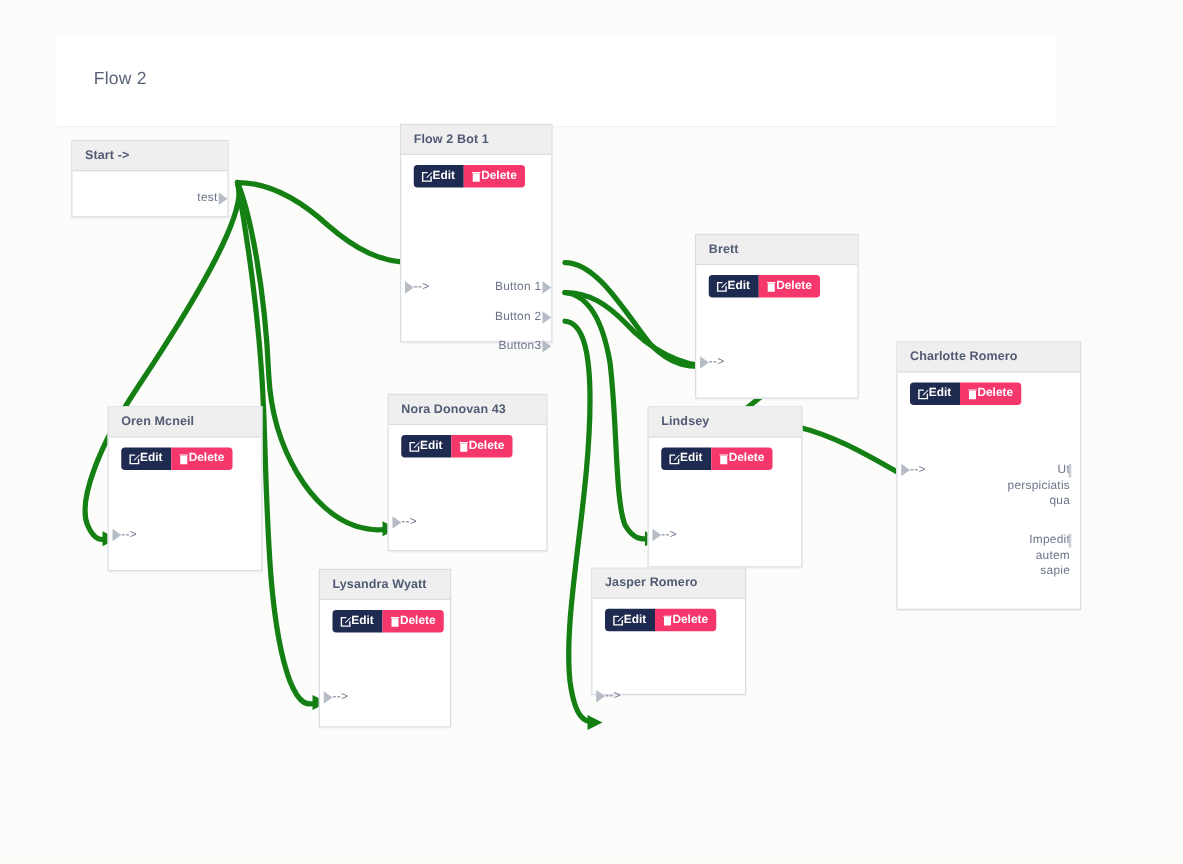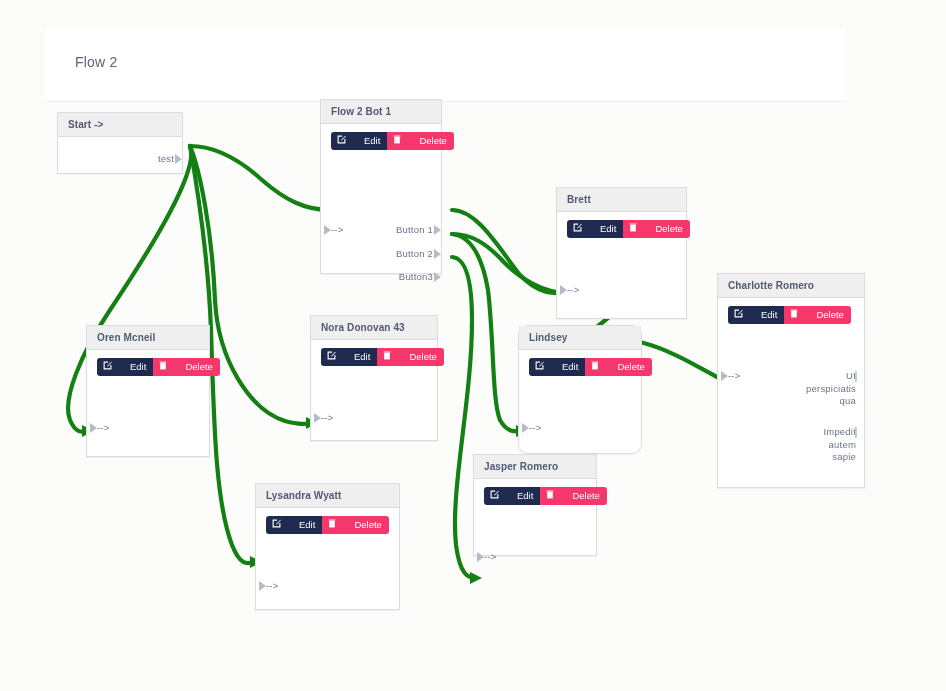--- a/index.html
+++ b/index.html
@@ -60,22 +60,22 @@
   }
   .node-body{
     position:relative;
     height:calc(100% - 30px);
   }
   .btn-row{
     padding:8px 10px 0 10px;
     display:flex;
   }
   .btn{
-    display:inline-flex;gap:18px;
-    font-size:9.5px;font-weight:normal;color:#ffffff;
+    display:inline-flex;align-items:center;gap:0;
+    font-size:9.5px;font-weight:bold;color:#ffffff;
     padding:3px 7px 3px 6px;
     line-height:12px;
     white-space:nowrap;
     border:0;
     cursor:pointer;
   }
   .btn-edit{background:#1e2a4f;border-radius:3px 0 0 3px;}
   .btn-delete{background:#f5376c;border-radius:0 3px 3px 0;}
   .btn svg{display:block;}
 
@@ -244,21 +244,21 @@
           <span>Delete</span>
         </button>
       </div>
       <div class="port-label port-in" style="top:72px;">
         <span class="port-marker in" style="top:1px;"></span>
         <span>--&gt;</span>
       </div>
     </div>
   </div>
 
-  <div class="node" style="left:255px;top:455px;width:145px;height:127px;margin-top:28px;">
+  <div class="node" style="left:255px;top:455px;width:106px;height:127px;">
     <div class="node-header">Lysandra Wyatt</div>
     <div class="node-body">
       <div class="btn-row">
         <button class="btn btn-edit">
           <svg width="9" height="9" viewBox="0 0 16 16">
               <path fill="#fff" d="M1 1h8v2H3v10h10V7h2v8H1z"></path>
               <path fill="#fff" d="M14.7 1.3l1 1-7 7-1.7.7.7-1.7z"></path>
             </svg>
           <span>Edit</span>
         </button>
@@ -296,21 +296,21 @@
           <span>Delete</span>
         </button>
       </div>
       <div class="port-label port-in" style="top:72px;">
         <span class="port-marker in" style="top:1px;"></span>
         <span>--&gt;</span>
       </div>
     </div>
   </div>
 
-  <div class="node" style="left:518px;top:325px;width:124px;height:129px;border-radius:10px;">
+  <div class="node" style="left:518px;top:325px;width:124px;height:129px;">
     <div class="node-header">Lindsey</div>
     <div class="node-body">
       <div class="btn-row">
         <button class="btn btn-edit">
           <svg width="9" height="9" viewBox="0 0 16 16">
               <path fill="#fff" d="M1 1h8v2H3v10h10V7h2v8H1z"></path>
               <path fill="#fff" d="M14.7 1.3l1 1-7 7-1.7.7.7-1.7z"></path>
             </svg>
           <span>Edit</span>
         </button>

